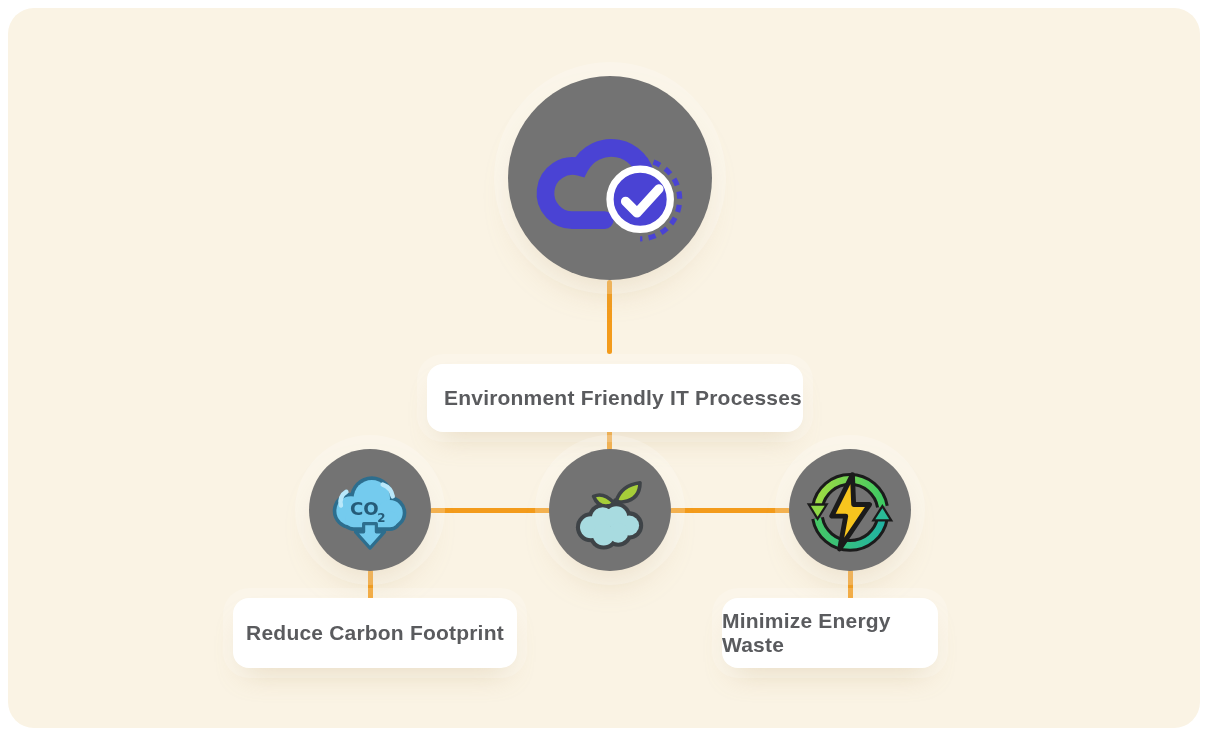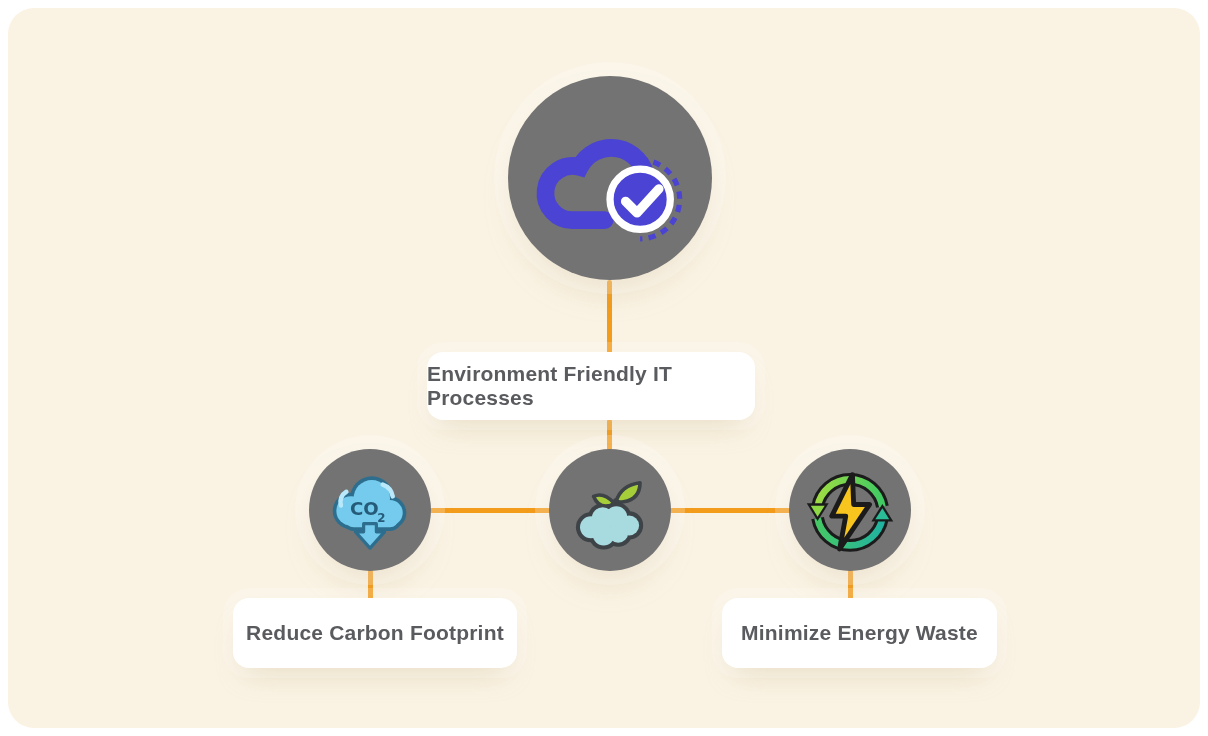--- a/index.html
+++ b/index.html
@@ -44,21 +44,21 @@
 
   <div class="node" style="left:508px;top:76px;width:204px;height:204px;">
     <svg width="156" height="129" viewBox="0 0 150 124">
       <path d="M70 102 H40 a26 26 0 1 1 6 -51 a34 34 0 0 1 64 12" fill="none" stroke="#4a43d4" stroke-width="17" stroke-linecap="round"></path>
       <path d="M104 44 a38 38 0 0 1 0 76" fill="none" stroke="#4a43d4" stroke-width="5" stroke-dasharray="7 6" stroke-linecap="butt"></path>
       <circle cx="104" cy="82" r="29" fill="#4a43d4" stroke="#ffffff" stroke-width="7"></circle>
       <path d="M90 84 l11 11 l21 -23" fill="none" stroke="#ffffff" stroke-width="9" stroke-linecap="round" stroke-linejoin="round"></path>
     </svg>
   </div>
 
-  <div class="card" style="left:427px;top:352px;width:328px;height:68px;">
+  <div class="card" style="left:427px;top:364px;width:360px;height:68px;padding-left:16px;">
     <span>Environment Friendly IT Processes</span>
   </div>
 
   <div class="node" style="left:309px;top:449px;width:122px;height:122px;">
     <svg width="100" height="100" viewBox="0 0 110 110">
 
       <g fill="#2d6e8e">
         <circle cx="34" cy="56" r="20"></circle>
           <circle cx="57" cy="42" r="24"></circle>
           <circle cx="77" cy="58" r="18"></circle>
@@ -133,16 +133,16 @@
       <path d="M72.5 64.5 L90.5 64.5 L81.6 50 Z" fill="#1b1b1b"></path>
       <path d="M75.8 62.5 L87.2 62.5 L81.6 53.5 Z" fill="#2abb97"></path>
 
       <path d="M57 26 L40 60 L51.5 60 L46.5 87 L71 50.5 L58 50.5 Z" fill="#f7c51e" stroke="#1b1b1b" stroke-width="4" stroke-linejoin="round"></path>
     </svg>
   </div>
 
   <div class="card" style="left:233px;top:598px;width:284px;height:70px;">
     <span>Reduce Carbon Footprint</span>
   </div>
-  <div class="card" style="left:722px;top:598px;width:275px;height:70px;">
+  <div class="card" style="left:722px;top:598px;width:216px;height:70px;">
     <span>Minimize Energy Waste</span>
   </div>
 </div>
 
 </body></html>

